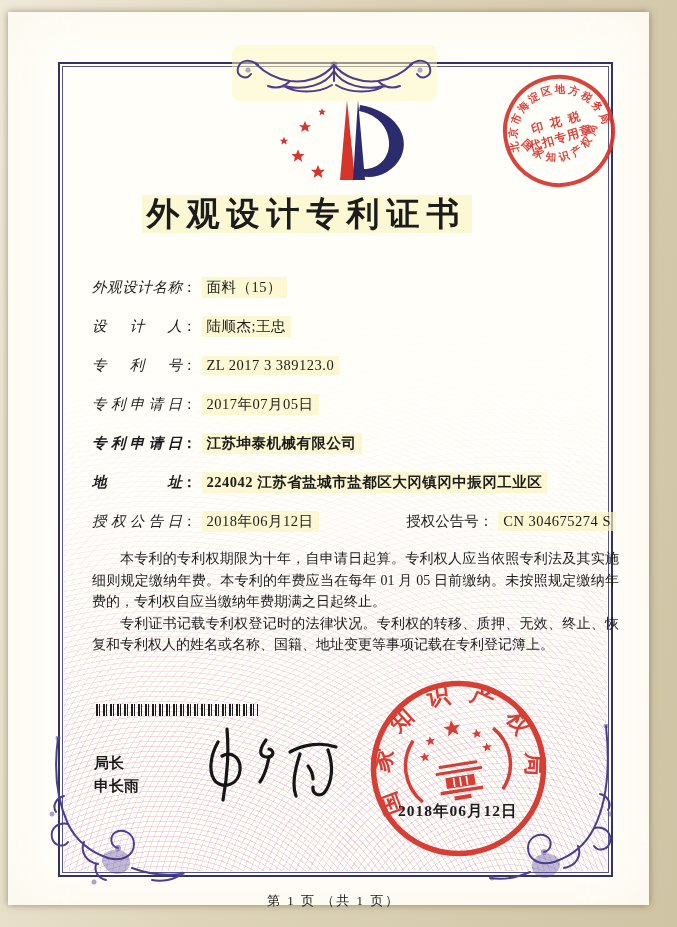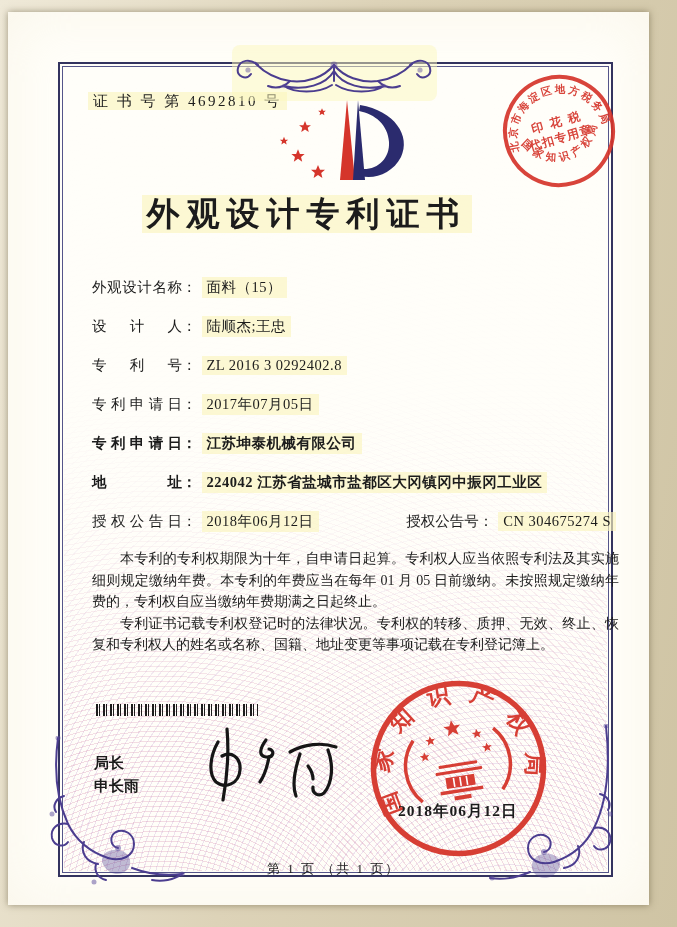--- a/index.html
+++ b/index.html
@@ -33,39 +33,39 @@
   }
   
   .abs{position:absolute;z-index:3;}
   .hl{background:rgba(251,245,190,.65);padding:1px 5px;}
   .certno{left:80px;top:80px;font-size:15px;letter-spacing:2.5px;}
   .logo{left:246px;top:84px;}
   .title{left:50px;top:180px;width:497px;text-align:center;}
   .title span{font-size:33px;font-weight:bold;letter-spacing:7px;}
   .fields{left:84px;top:256px;width:524px;}
   .row{height:39px;display:flex;align-items:center;font-size:14.5px;}
-  .row .lab{width:90px;text-align:justify;text-align-last:justify;flex:none;}
+  .row .lab{width:90px;text-align:justify;text-align-last:justify;flex:none;font-style:italic;}
   .row .colon{flex:none;}
   .row .val{margin-left:5px;letter-spacing:.5px;}
   .row.bold{font-weight:bold;}
   .grant{justify-content:center;}
   .grant .g2{margin-left:auto;display:flex;align-items:center;}
   .bodytext{left:84px;top:536px;width:527px;font-size:14px;line-height:21.5px;text-align:justify;}
   .bodytext p{margin:0;text-indent:2em;}
   .barcode{
     left:88px;top:692px;width:162px;height:12px;
     background:
       repeating-linear-gradient(90deg,#1d1d1d 0 2px,transparent 2px 3px,#1d1d1d 3px 4px,
       transparent 4px 7px,#1d1d1d 7px 9px,transparent 9px 10px,#1d1d1d 10px 11px,transparent 11px 14px);
   }
   .signer{left:86px;top:740px;font-size:15px;font-weight:bold;line-height:23px;}
   .sig{left:182px;top:714px;}
   .seal{left:358px;top:664px;transform:rotate(-9deg);opacity:.95;}
   .sealdate{left:390px;top:789px;font-size:15.5px;font-weight:bold;letter-spacing:1px;z-index:4;}
-  .footer{left:50px;top:848px;width:551px;text-align:center;font-size:13px;letter-spacing:2px;}
+  .footer{left:50px;top:880px;width:551px;text-align:center;font-size:13px;letter-spacing:2px;}
   .taxstamp{left:492px;top:60px;transform:rotate(-16deg);opacity:.92;z-index:6;}
   .flourish{z-index:5;}
   .fl-bl{left:36px;top:724px;}
   .fl-br{left:472px;top:712px;transform:scaleX(-1);}
   .fl-top{left:224px;top:33px;background:rgba(252,247,190,.5);border-radius:8px;}
   svg text{font-family:"Liberation Serif","DejaVu Serif",serif;}
 </style>
 </head>
 <body>
 
@@ -90,23 +90,20 @@
     </g>
     <g fill="rgba(90,74,156,.45)">
       <circle cx="102" cy="20" r="3.4"></circle>
         <circle cx="188" cy="25" r="2.6"></circle>
         <circle cx="16" cy="25" r="2.6"></circle>
       <circle cx="152" cy="41" r="2.2"></circle>
         <circle cx="52" cy="41" r="2.2"></circle>
     </g>
   </svg>
 
-  <div class="abs certno">
-    <span class="hl">证 书 号 第 4692810 号</span>
-  </div>
 
   <svg class="abs logo" width="165" height="88" viewBox="0 0 165 88">
     <defs>
       <path id="star" d="M0,-7 L2,-2.2 7,-2.2 3.2,1 4.4,6 0,3 -4.4,6 -3.2,1 -7,-2.2 -2,-2.2 Z"></path>
     </defs>
     <g fill="#d5352b">
       <use href="#star" transform="translate(68,16) scale(.55)"></use>
       <use href="#star" transform="translate(51,31) scale(.85)"></use>
       <use href="#star" transform="translate(30,45) scale(.6)"></use>
       <use href="#star" transform="translate(44,60) scale(.95)"></use>
@@ -128,21 +125,21 @@
         <span class="val hl">面料（15）</span>
     </div>
     <div class="row">
       <span class="lab">设计人</span>
         <span class="colon">：</span>
         <span class="val hl">陆顺杰;王忠</span>
     </div>
     <div class="row">
       <span class="lab">专利号</span>
         <span class="colon">：</span>
-        <span class="val hl">ZL 2016 3 0292402.8</span>
+        <span class="val hl">ZL 2017 3 389123.0</span>
     </div>
     <div class="row">
       <span class="lab">专利申请日</span>
         <span class="colon">：</span>
         <span class="val hl">2017年07月05日</span>
     </div>
     <div class="row bold">
       <span class="lab">专利申请日</span>
         <span class="colon">：</span>
         <span class="val hl">江苏坤泰机械有限公司</span>

